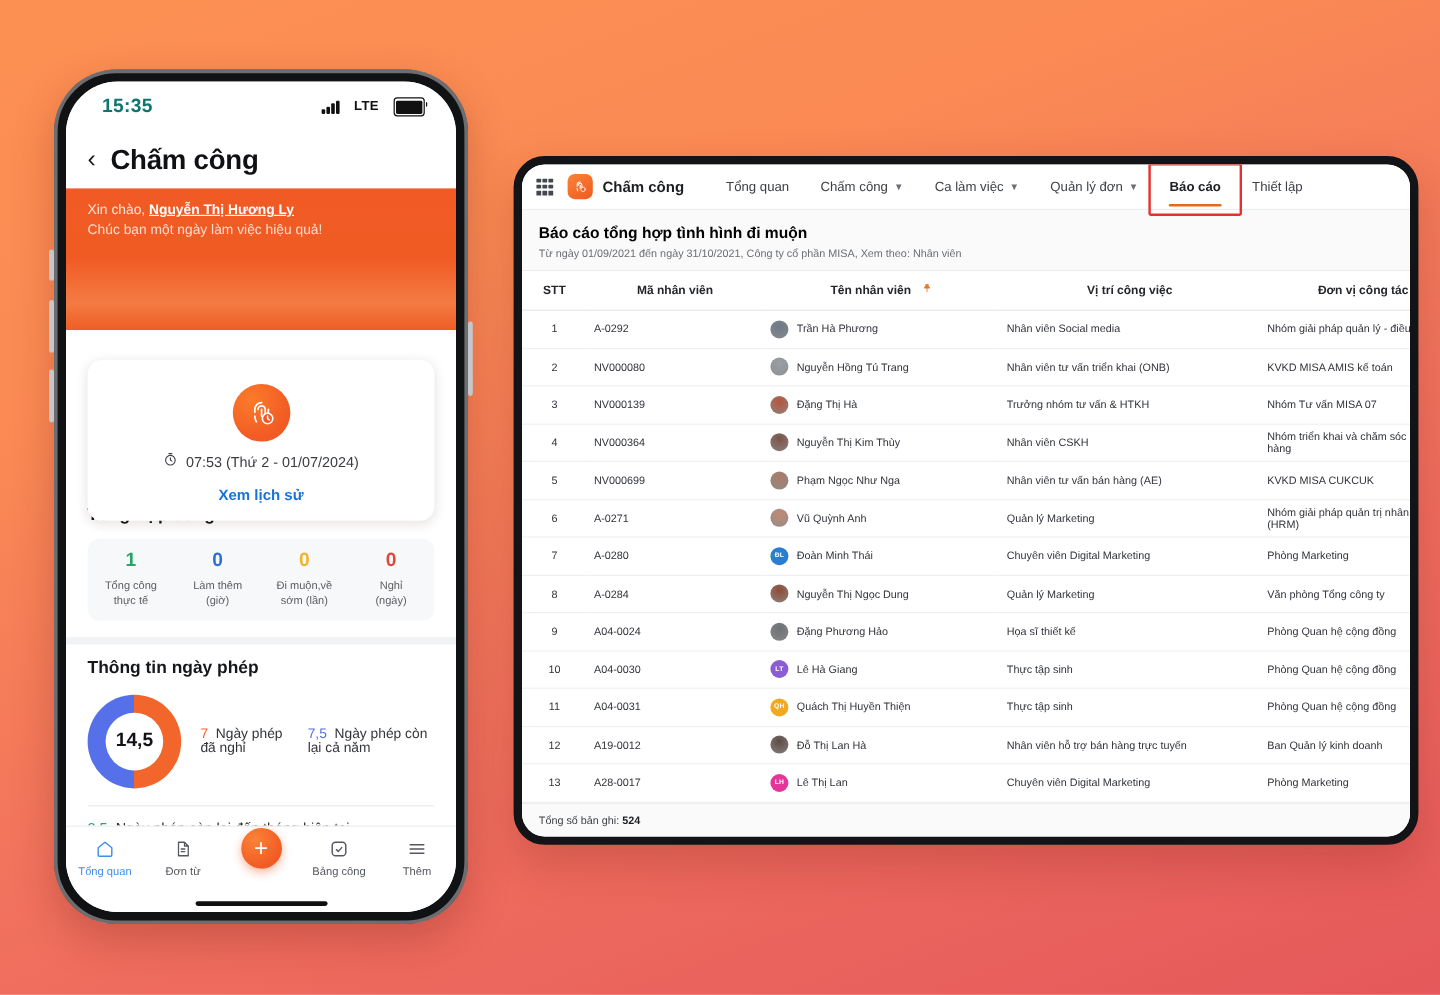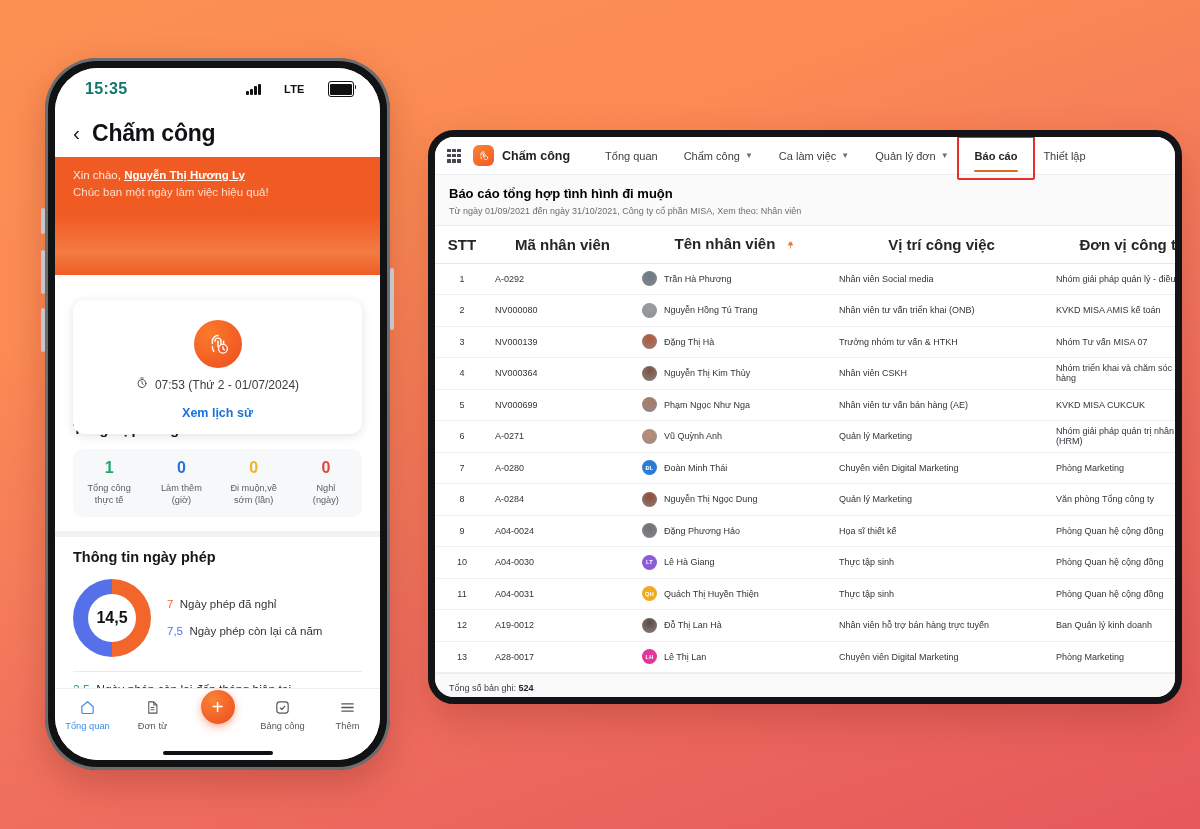--- a/index.html
+++ b/index.html
@@ -26,21 +26,21 @@
   .btn-side.v3{top:250px;height:44px;}
   .btn-side.r{left:auto;right:-4px;top:210px;height:62px;}
   .screen{
     position:absolute;left:10px;top:10px;width:325px;height:692px;
     background:#ffffff;border-radius:43px;overflow:hidden;
   }
 
   .statusbar{height:42px;display:flex;align-items:center;justify-content:space-between;
     padding:0 26px 0 30px;background:#fff;}
   .sb-time{font-size:16px;font-weight:bold;color:#0f766e;letter-spacing:.3px;}
-  .sb-right{display:flex;align-items:center;gap:23px;}
+  .sb-right{display:flex;align-items:center;gap:12px;}
   .sig{display:flex;align-items:flex-end;gap:1.5px;height:11px;}
   .sig i{display:block;width:2.6px;background:#111;border-radius:1px;}
   .sig i:nth-child(1){height:4px}.sig i:nth-child(2){height:6px}
   .sig i:nth-child(3){height:8.5px}.sig i:nth-child(4){height:11px}
   .lte{font-size:11px;font-weight:bold;color:#111;letter-spacing:.2px;}
   .batt{width:22px;height:11px;border:1.4px solid #111;border-radius:3px;position:relative;padding:1.2px;}
   .batt::after{content:"";position:absolute;right:-3.4px;top:3px;width:1.8px;height:4px;background:#111;border-radius:0 1px 1px 0;}
   .batt i{display:block;width:100%;height:100%;background:#111;border-radius:1.2px;}
 
   .appbar{height:47px;display:flex;align-items:center;gap:12px;padding:0 18px;background:#fff;}
@@ -70,21 +70,21 @@
   .stat .num{font-size:16px;font-weight:bold;line-height:1.1;}
   .stat .lbl{font-size:9.2px;color:#5a5d63;line-height:1.32;margin-top:5px;white-space:pre-line;}
   .divider{height:6px;background:#f1f2f4;margin-top:14px;}
 
   .leave-row{display:flex;align-items:center;gap:16px;margin-top:14px;}
   .donut{width:78px;height:78px;border-radius:50%;position:relative;flex:none;
     background:conic-gradient(#F2662C 0deg 180deg,#5570E8 180deg 360deg);}
   .donut::after{content:"";position:absolute;left:15px;top:15px;width:48px;height:48px;border-radius:50%;background:#fff;}
   .donut span{position:absolute;left:0;right:0;top:50%;transform:translateY(-50%);
     text-align:center;font-size:16px;font-weight:bold;color:#121317;z-index:2;}
-  .leg{display:flex;flex-direction:column;gap:15px;}
+  .leg{display:flex;gap:15px;}
   .leg-item{font-size:11.5px;color:#333539;}
   .leg-v.o{color:#F2662C;}
   .leg-v.b{color:#5570E8;}
   .hr-line{height:1px;background:#e9eaec;margin:14px 18px 0;}
   .bottom-note{font-size:12px;color:#2b2d31;padding:11px 18px 0;}
   .bottom-note b{color:#27A567;font-weight:normal;}
 
   .tabbar{position:absolute;left:0;right:0;bottom:0;height:64px;background:#fff;
     display:flex;align-items:flex-start;padding-top:7px;border-top:1px solid #eceef0;}
   .tab{flex:1;text-align:center;}
@@ -113,21 +113,21 @@
   .wnav-item .cv{font-size:8px;color:#6b6f76;}
   .wnav-item.active{color:#1d1f23;font-weight:bold;}
   .wnav-item.active::after{content:"";position:absolute;left:12px;right:12px;bottom:2px;height:2.5px;background:#E06A1F;border-radius:2px;}
   .hl-box{position:absolute;left:-5px;right:-5px;top:-1px;bottom:-6px;border:2.2px solid #E8302A;border-radius:2px;}
 
   .whead{padding:11px 14px 9px;background:#fafafa;border-bottom:1px solid #ececec;}
   .wtitle{font-size:13px;font-weight:bold;color:#000000;}
   .wsub{font-size:9px;color:#6a6e74;margin-top:5px;}
 
   .ttable{width:100%;border-collapse:collapse;table-layout:fixed;}
-  .ttable th{font-size:15px;font-weight:bold;color:#24262a;padding:9px 6px;border-bottom:1px solid #e6e7e9;background:#fff;}
+  .ttable th{font-size:10px;font-weight:bold;color:#24262a;padding:9px 6px;border-bottom:1px solid #e6e7e9;background:#fff;}
   .ttable td{font-size:9px;color:#31343a;padding:0 6px;height:30.5px;border-bottom:1px solid #eff0f1;vertical-align:middle;}
   .c-stt{width:42px;text-align:center;}
   .c-code{width:135px;text-align:left;}
   .c-name{width:185px;text-align:left;}
   .c-pos{width:205px;text-align:left;}
   .c-dept{width:160px;text-align:left;}
   th.c-code,th.c-name,th.c-pos,th.c-dept{text-align:center;}
   .namecell{display:flex;align-items:center;gap:7px;}
   .av{width:15px;height:15px;border-radius:50%;flex:none;display:flex;align-items:center;justify-content:center;
     font-size:5.6px;font-weight:bold;color:#fff;letter-spacing:.2px;overflow:hidden;}

